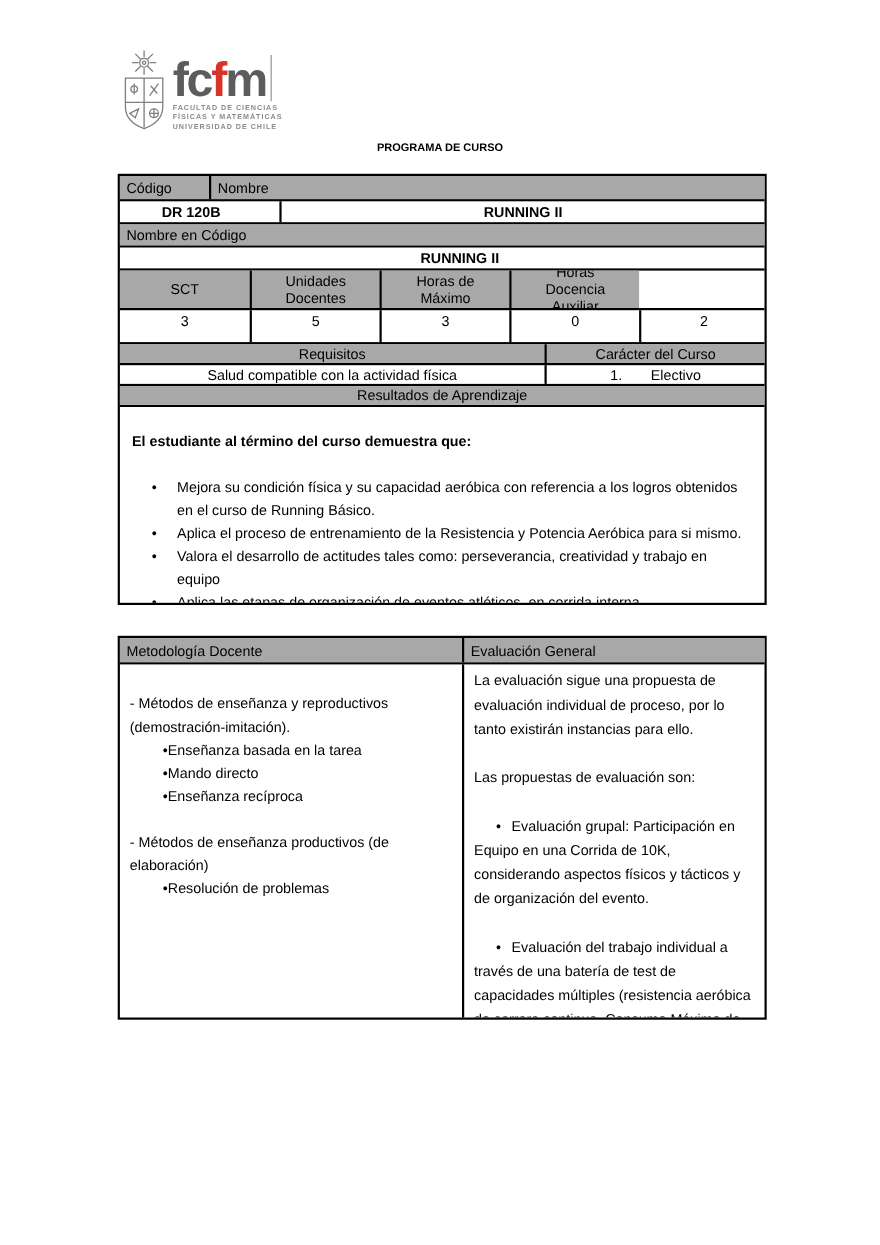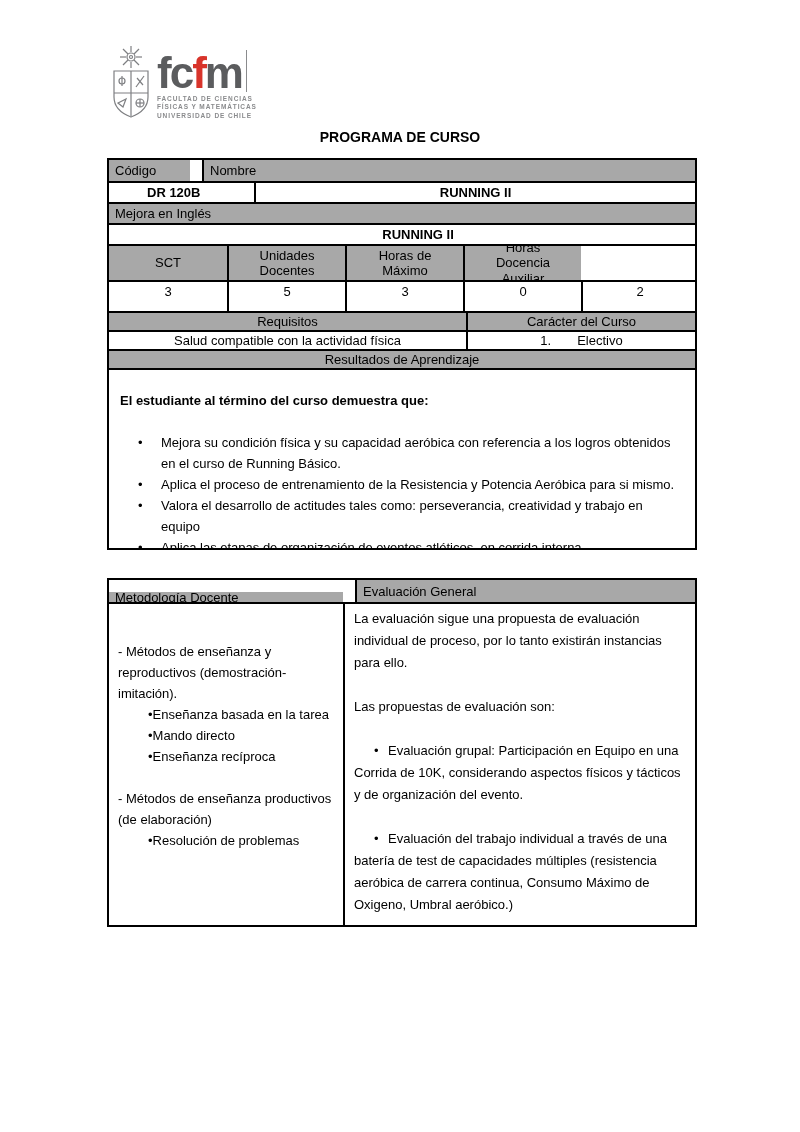--- a/index.html
+++ b/index.html
@@ -12,55 +12,55 @@
   }
   
   .logo { position: absolute; left: 110px; top: 45px; display: flex; gap: 5px; }
   .crest { width: 42px; height: 76px; }
   .wordmark-block { display: flex; flex-direction: column; justify-content: flex-end; padding-bottom: 0; }
   .fcfm { font-size: 44px; font-weight: bold; letter-spacing: -2px; line-height: 0.86; color: #5b5c5e; display:flex; align-items:flex-end; }
   .fcfm .red { color: #d8342b; }
   .fcfm .endbar { display:inline-block; width:1px; height:42px; background:#8a8b8d; margin-left:4px; }
   .logo-caption { margin-top: 3px; font-size: 6.5px; line-height: 1.35; color: #8a8b8d; letter-spacing: 0.9px; font-weight: bold; }
   
-  .doc-title { position: absolute; top: 129px; left: 0; width: 100%; text-align: center; font-weight: bold; font-size: 14px; }
+  .doc-title { position: absolute; top: 129px; left: 0; width: 100%; text-align: center; font-weight: bold; font-size: 10px; }
   
   .t { position: absolute; left: 107px; width: 590px; border: 2px solid #000; background:#fff; }
   .r { display: flex; border-top: 2px solid #000; }
-  .r:first-child { border-top: none; gap: 12px; }
+  .r:first-child { border-top: none; }
   .c { border-left: 2px solid #000; display: flex; align-items: center; overflow: hidden; }
   .c:first-child { border-left: none; }
   .gray { background: #a8a8a8; }
   .padl { padding-left: 6px; }
   .ctr { justify-content: center; text-align: center; }
   .bold { font-weight: bold; margin-left: 32px; }
   
   #table1 { top: 158px; }
   .h21 { height: 21px; }
   .h36 { height: 36px; }
   .h31 { height: 31px; }
   .h19 { height: 19px; }
   .w81 { width: 81px; flex: none; }
   .grow { flex: 1; }
   .col5 { width: 118px; flex: none; padding: 0 13px; line-height: 15.5px; }
   .col5.last { width: 116px; }
   .valcell { align-items: flex-start; padding-top: 2px; }
-  .w357 { width: 357px; flex: none; }
+  .w357 { width: 386px; flex: none; }
   .electivo { gap: 26px; }
   
   .outcomes { height: 178px; display: block; padding: 7px 11px; line-height: 21px; }
   .outcomes .intro { margin-top: 13px; font-weight: bold; }
   .outcomes ul { margin: 21px 0 0 18px; list-style: none; }
   .outcomes li { display: flex; }
   .blt { width: 23px; flex: none; }
   .btxt { flex: 1; }
   
   #table2 { top: 578px; }
   .h22 { height: 22px; }
-  .w291 { width: 234px; flex: none; margin-top: 12px; }
+  .w291 { width: 311px; flex: none; }
   .bodyrow { height: 323px; }
   .bodyrow .c { display: block; align-items: initial; padding: 4px 9px; }
   .meth { line-height: 21px; }
   .meth .p1 { margin-top: 21px; }
   .meth ul { margin: 0 0 0 30px; list-style: none; }
   .meth .blt { width: 24px; }
   .meth .p2 { margin-top: 21px; }
   .eval { line-height: 22px; }
   .eval p { margin: 0; }
   .eval .gap { margin-top: 22px; }
@@ -116,21 +116,21 @@
   <div class="t" id="table1">
     <div class="r h21">
       <div class="c gray padl w81">Código</div>
       <div class="c gray padl grow">Nombre</div>
     </div>
     <div class="r h21">
       <div class="c padl w81 bold">DR 120B</div>
       <div class="c ctr grow bold">RUNNING II</div>
     </div>
     <div class="r h21">
-      <div class="c gray padl grow">Mejora en Inglés</div>
+      <div class="c gray padl grow">Nombre en Código</div>
     </div>
     <div class="r h21">
       <div class="c ctr grow bold">RUNNING II</div>
     </div>
     <div class="r h36">
       <div class="c gray ctr col5">SCT</div>
       <div class="c gray ctr col5">Unidades Docentes</div>
       <div class="c gray ctr col5">Horas de Máximo</div>
       <div class="c gray ctr col5">Horas Docencia Auxiliar</div>
     </div>

